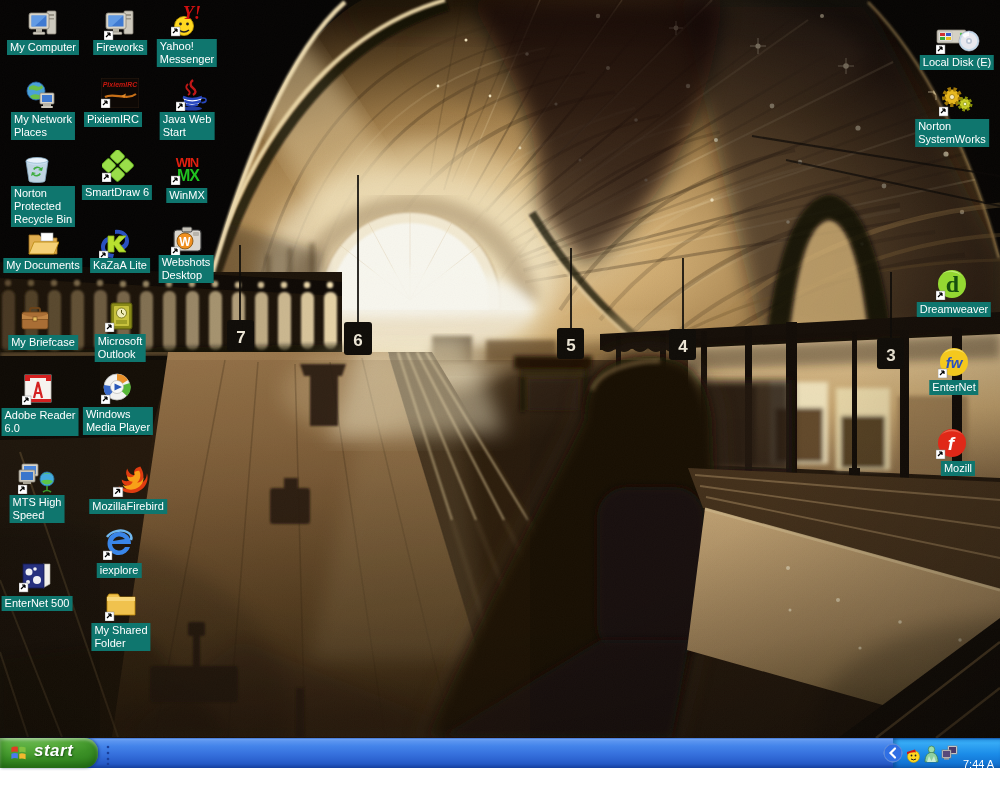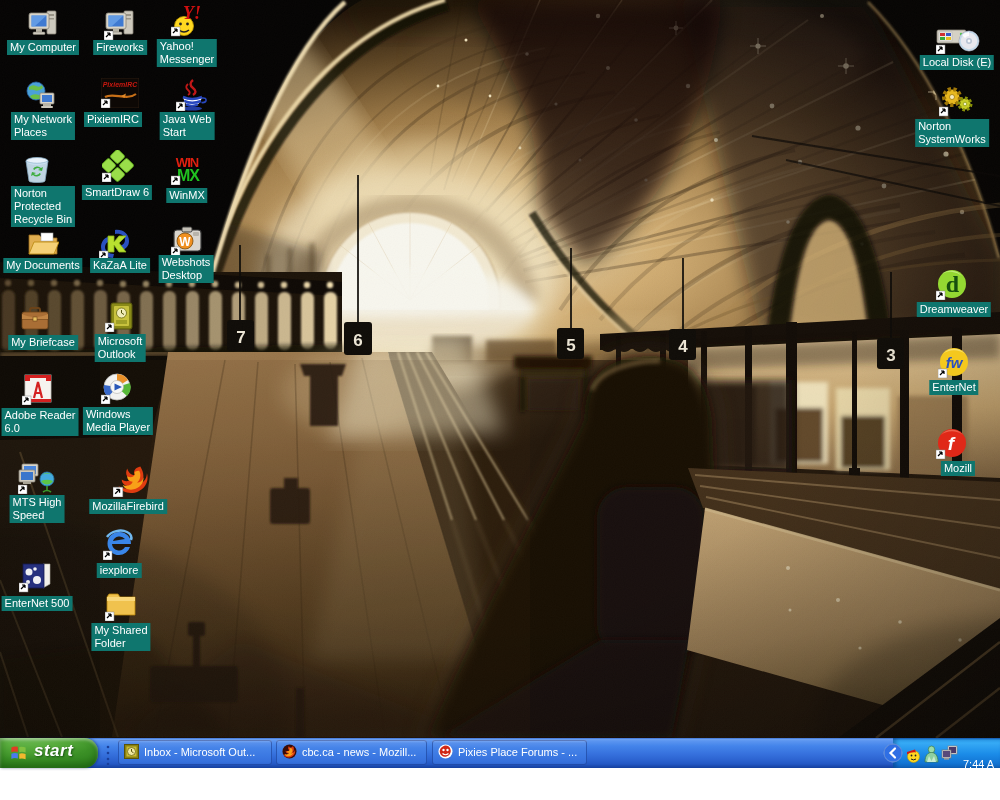--- a/index.html
+++ b/index.html
@@ -743,38 +743,20 @@
         <span class="stxt">start</span>
       </div>
 <svg class="qdots" viewBox="0 0 4 20">
         <g fill="#1a3f9a">
           <circle cx="2" cy="2" r="1.3"></circle>
           <circle cx="2" cy="8" r="1.3"></circle>
           <circle cx="2" cy="14" r="1.3"></circle>
           <circle cx="2" cy="19" r="1.3"></circle>
         </g>
       </svg>
-<div class="tbtn" style="left:118px;width:154px;"><svg class="ti" width="15" height="15" viewBox="0 0 15 15">
-          <rect x="0.5" y="0.5" width="14" height="14" fill="#8a8212" stroke="#5a5408"></rect>
-          <rect x="2.5" y="2.5" width="10" height="10" fill="#c8bc34"></rect>
-          <circle cx="7.5" cy="7.5" r="4" fill="#f0e8a0" stroke="#6a6410" stroke-width="0.8"></circle>
-          <path d="M7.5,5 L7.5,7.5 L9.5,8.8" stroke="#5a5408" stroke-width="1" fill="none"></path>
-        </svg>Inbox - Microsoft Out...</div>
-<div class="tbtn" style="left:276px;width:151px;"><svg class="ti" width="15" height="15" viewBox="0 0 15 15">
-          <circle cx="7.5" cy="7.5" r="7" fill="#3a0c08"></circle>
-          <path d="M11,2 C12.5,4.5 12,7 10.5,9 C12,8.5 12.7,7 13,5.5 C13.8,9 12,12 8.5,13.2 C5,14.4 2.2,12.6 1.5,10 C3.5,11.5 6,11 7,9.5 C4.8,9.8 3.5,8.5 3.6,6.8 C5,7.8 6.5,7.4 7.3,6.2 C5.8,5.2 5.8,3.4 7,2 C7.5,3.8 9,4.6 11,2 Z" fill="#e03c10"></path>
-          <path d="M10,4.5 C11,6.5 10.3,8.6 8.6,9.8 C9.9,9.8 11,9 11.6,7.6 C11.5,10.3 9.4,12.2 6.8,12.3 C4.8,12.4 3.2,11.4 2.8,10 C4.6,10.9 6.6,10.2 7.2,8.8 C5.8,8.9 4.8,8.1 4.8,6.9 C6.1,7.6 7.5,7 8,5.8 C7.2,5.2 7.3,4.2 8.1,3.4 C8.4,4.2 9.2,4.7 10,4.5 Z" fill="#f8a018"></path>
-        </svg>cbc.ca - news - Mozill...</div>
-<div class="tbtn" style="left:432px;width:155px;"><svg class="ti" width="15" height="15" viewBox="0 0 15 15">
-          <circle cx="7.5" cy="7.5" r="7" fill="#fff"></circle>
-          <path d="M7.5,1.5 C10,1.5 12,3 12.5,5.5 C13.5,8.5 11.5,11.5 8.5,12.5 C5.5,13.5 2.5,11.5 1.8,8.5 C1.2,5.5 3.5,2 7.5,1.5 Z" fill="#d02818"></path>
-          <circle cx="5.5" cy="6" r="1.2" fill="#fff"></circle>
-          <circle cx="9.5" cy="6" r="1.2" fill="#fff"></circle>
-          <path d="M4.5,9.5 q3,2.5 6,0" stroke="#fff" stroke-width="1.2" fill="none"></path>
-        </svg>Pixies Place Forums - ...</div>
 <div id="tray">
 <svg style="position:absolute;left:-10px;top:5px" width="20" height="20" viewBox="0 0 20 20">
           <circle cx="10" cy="10" r="9" fill="#2f6fe4" stroke="#9cc2f8" stroke-width="1"></circle>
           <circle cx="10" cy="10" r="9" fill="none" stroke="#1a4ab0" stroke-width="0.5"></circle>
           <path d="M12,5.5 L7.5,10 L12,14.5" stroke="#fff" stroke-width="2.2" fill="none" stroke-linecap="round"></path>
         </svg>
 <svg style="position:absolute;left:13px;top:10px" width="15" height="15" viewBox="0 0 15 15">
           <circle cx="7.5" cy="8.5" r="6" fill="#ffd820" stroke="#b89a00" stroke-width="0.6"></circle>
           <circle cx="5.5" cy="7.5" r="0.9" fill="#222"></circle>
           <circle cx="9.5" cy="7.5" r="0.9" fill="#222"></circle>

